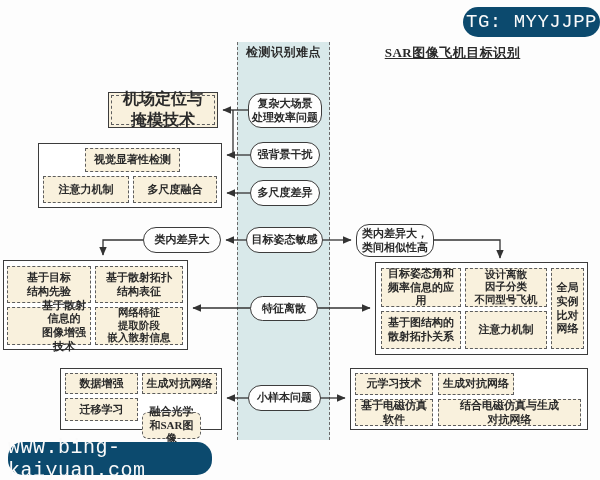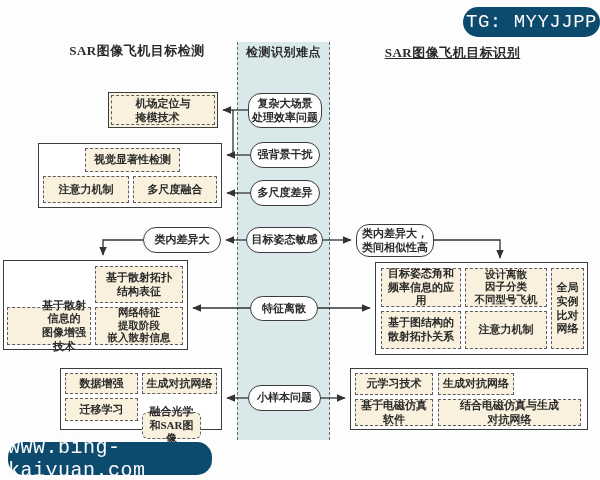--- a/index.html
+++ b/index.html
@@ -31,38 +31,37 @@
     display:flex;align-items:center;justify-content:center;text-align:center;
     font-size:11px;font-weight:600;line-height:1.25;white-space:pre-line;
     box-sizing:border-box;padding:0 2px;
   }
   .dbox.small{font-size:10.5px;line-height:1.2;}
   .double-box{
     position:absolute;background:#f9f1dd;border:1.2px solid #3c3c3c;box-sizing:border-box;
   }
   .double-box .inner{
     position:absolute;inset:2px;border:1px dashed #5d5d5d;
-    display:flex;align-items:center;justify-content:center;text-align:left;
-    font-size:11px;font-weight:600;line-height:1.3;white-space:pre-line;
+    display:flex;align-items:center;justify-content:center;text-align:center;
+    font-size:16px;font-weight:600;line-height:1.3;white-space:pre-line;
   }
   .watermark{
     position:absolute;background:#0c4a6e;color:#fafafa;
     font-family:Liberation Mono, monospace;
     display:flex;align-items:center;justify-content:center;letter-spacing:.5px;border-radius:15px;
   }
   svg.connectors{position:absolute;left:0;top:0;pointer-events:none;}
 </style>
 </head>
 <body>
 
 <div id="stage">
 
   <div class="band"></div>
 
-  <div class="col-title" style="left:57px;top:42px;width:160px;">SAR图像飞机目标检测</div>
   <div class="col-title" style="left:237px;top:44px;width:93px;font-size:12px;">检测识别难点</div>
   <div class="col-title" style="left:375px;top:44px;width:155px;text-decoration:underline;">SAR图像飞机目标识别</div>
 
   <svg class="connectors" width="600" height="480">
     <defs>
       <marker id="arr" markerWidth="9" markerHeight="8" refX="6.5" refY="3" orient="auto">
         <path d="M0,0 L7,3 L0,6 z" fill="#333"></path>
       </marker>
     </defs>
     <g stroke="#333" stroke-width="1.3" fill="none">
@@ -95,20 +94,22 @@
   </div>
 
   <div class="group" style="left:38px;top:143px;width:184px;height:65px;"></div>
   <div class="dbox" style="left:85px;top:148px;width:95px;height:24px;">视觉显著性检测</div>
   <div class="dbox" style="left:43px;top:176px;width:86px;height:27px;">注意力机制</div>
   <div class="dbox" style="left:133px;top:176px;width:84px;height:27px;">多尺度融合</div>
 
   <div class="pill" style="left:143px;top:227px;width:78px;height:26px;">类内差异大</div>
 
   <div class="group" style="left:3px;top:260px;width:185px;height:90px;"></div>
+  <div class="dbox" style="left:7px;top:266px;width:84px;height:37px;">基于目标
+结构先验</div>
   <div class="dbox" style="left:95px;top:266px;width:88px;height:37px;">基于散射拓扑
 结构表征</div>
   <div class="dbox" style="left:7px;top:307px;width:84px;height:38px;padding-left:32px;">基于散射信息的
 图像增强技术</div>
   <div class="dbox small" style="left:95px;top:307px;width:88px;height:38px;">网络特征
 提取阶段
 嵌入散射信息</div>
 
   <div class="group" style="left:60px;top:368px;width:162px;height:62px;"></div>
   <div class="dbox" style="left:65px;top:373px;width:73px;height:21px;">数据增强</div>

